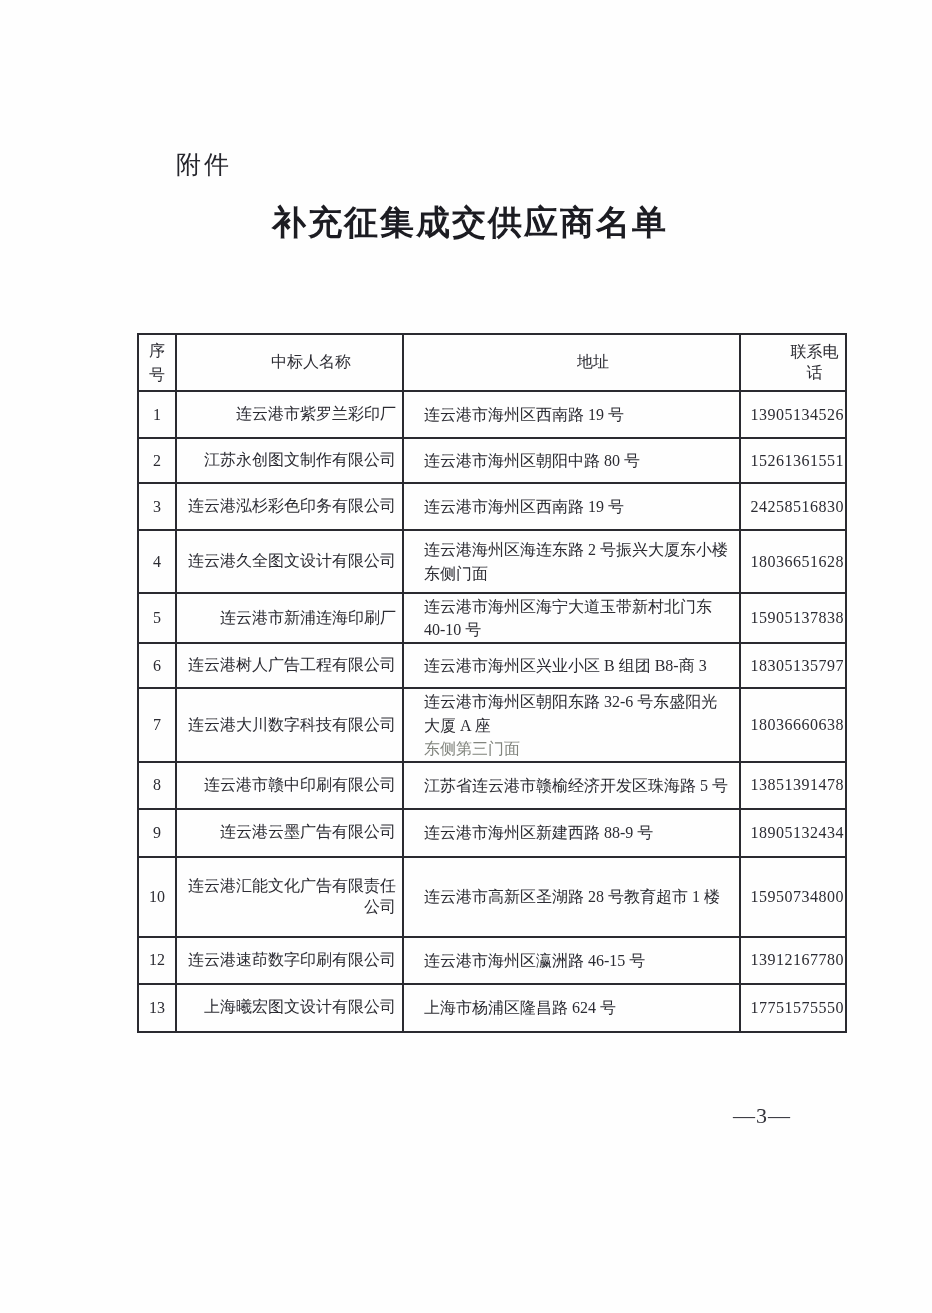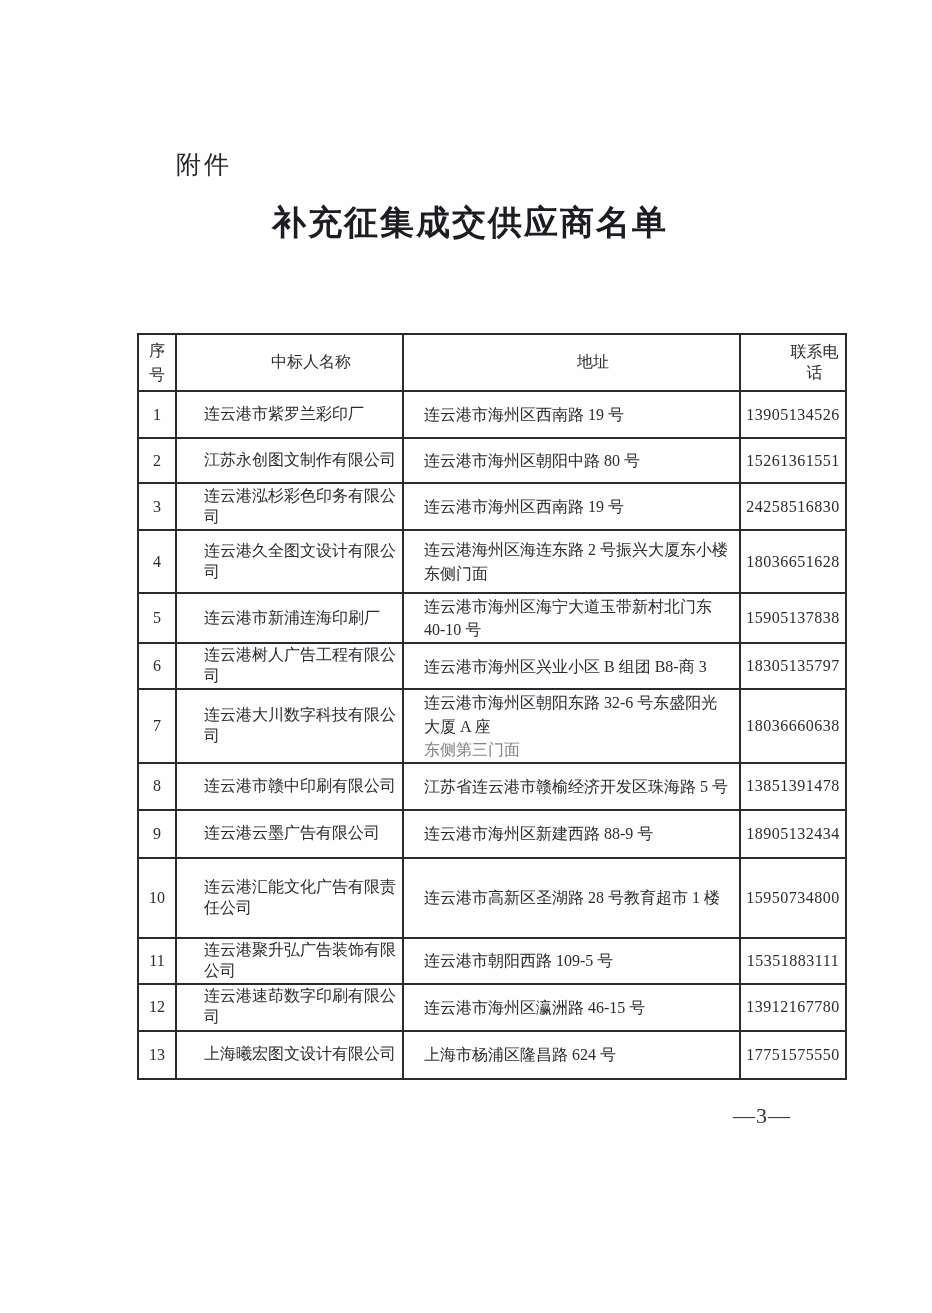--- a/index.html
+++ b/index.html
@@ -48,23 +48,23 @@
     border: 2px solid #2a2a30;
     font-weight: normal;
     font-size: 16px;
     color: #2b2b32;
     vertical-align: middle;
     overflow: hidden;
   }
   th.h-idx { padding: 2px 6px; text-align: center; line-height: 1.5; }
   th { text-align: center; padding-left: 44px; }
   td.c-idx { text-align: center; font-size: 15px; }
-  td.c-name { text-align: left; padding-left: 27px; padding-right: 6px; }
+  td.c-name { text-align: right; padding-left: 4px; padding-right: 6px; }
   td.c-addr { text-align: left; padding-left: 20px; padding-right: 8px; line-height: 1.45; }
-  td.c-phone { text-align: center; font-size: 15px; letter-spacing: 0.5px; margin-top: 36px; }
+  td.c-phone { text-align: right; font-size: 15px; letter-spacing: 0.5px; margin-top: 36px; }
   .faded { color: #81847d; }
   .page-number {
     position: absolute;
     left: 733px;
     top: 1103px;
     font-size: 22px;
     letter-spacing: 1px;
     color: #33333a;
   }
 </style>
@@ -158,26 +158,20 @@
         <td class="c-phone">18905132434</td>
       </tr>
 
       <tr style="height:80px">
         <td class="c-idx">10</td>
         <td class="c-name">连云港汇能文化广告有限责任公司</td>
         <td class="c-addr">连云港市高新区圣湖路 28 号教育超市 1 楼</td>
         <td class="c-phone">15950734800</td>
       </tr>
 
-      <tr style="height:45px">
-        <td class="c-idx">11</td>
-        <td class="c-name">连云港聚升弘广告装饰有限公司</td>
-        <td class="c-addr">连云港市朝阳西路 109-5 号</td>
-        <td class="c-phone">15351883111</td>
-      </tr>
 
       <tr style="height:47px">
         <td class="c-idx">12</td>
         <td class="c-name">连云港速茚数字印刷有限公司</td>
         <td class="c-addr">连云港市海州区瀛洲路 46-15 号</td>
         <td class="c-phone">13912167780</td>
       </tr>
 
       <tr style="height:48px">
         <td class="c-idx">13</td>

